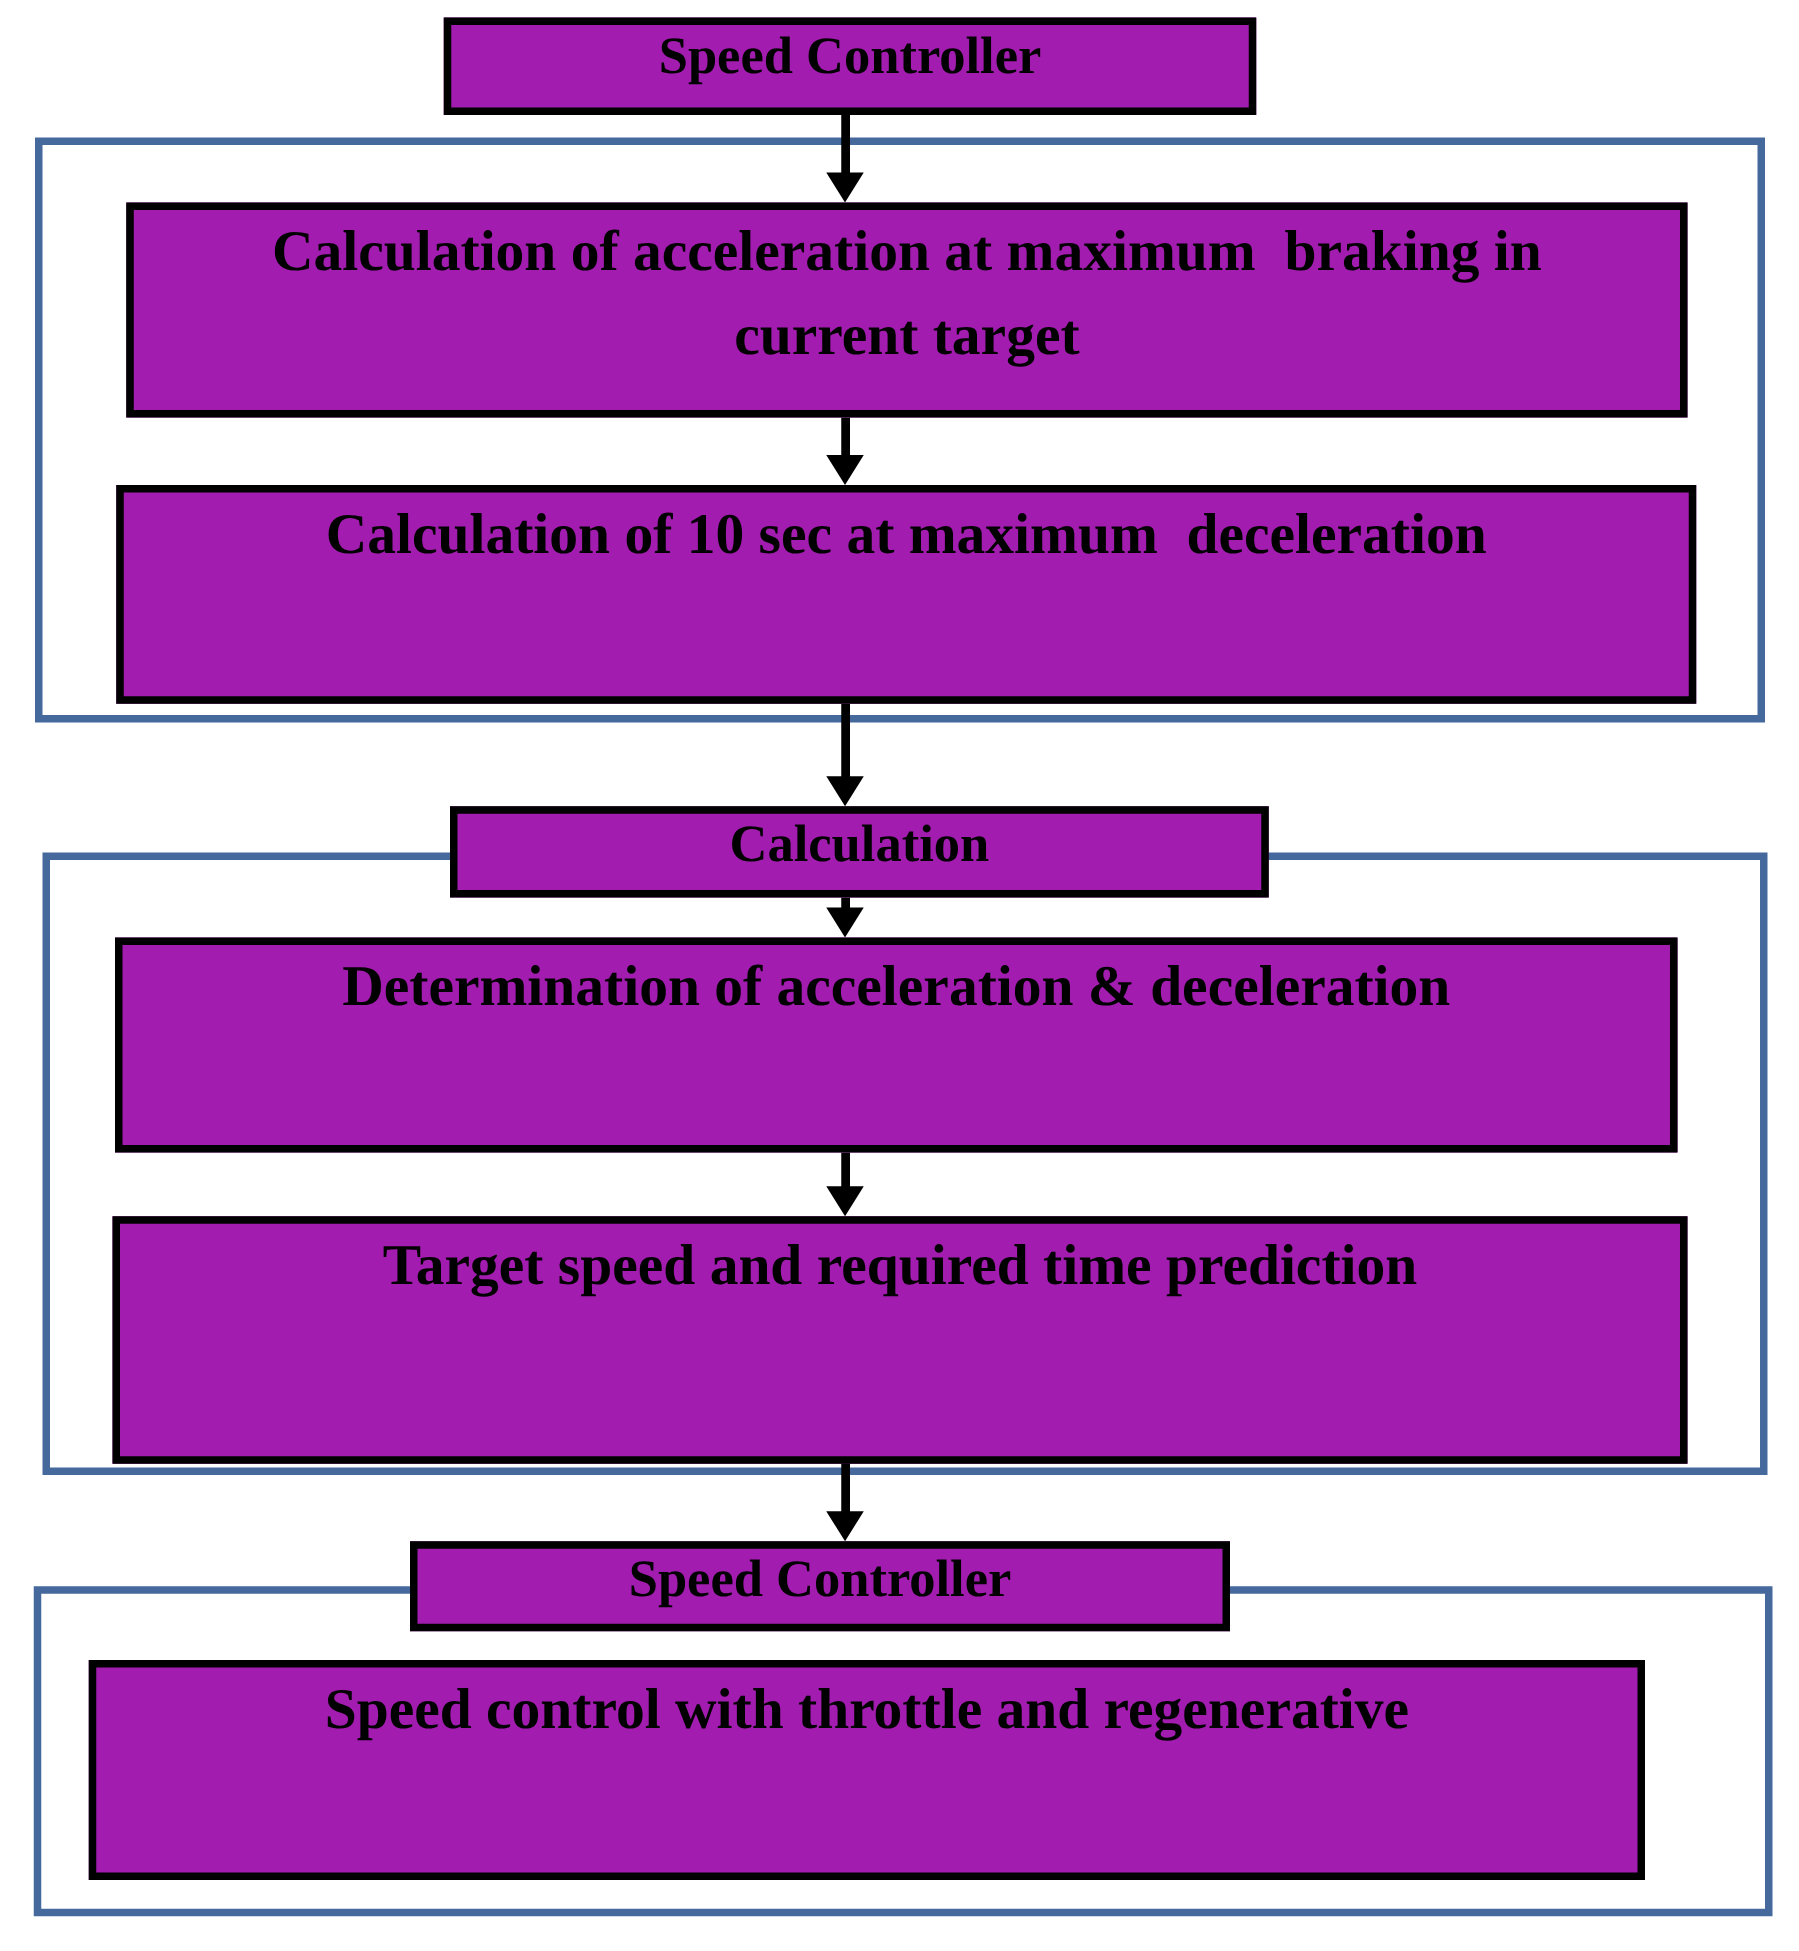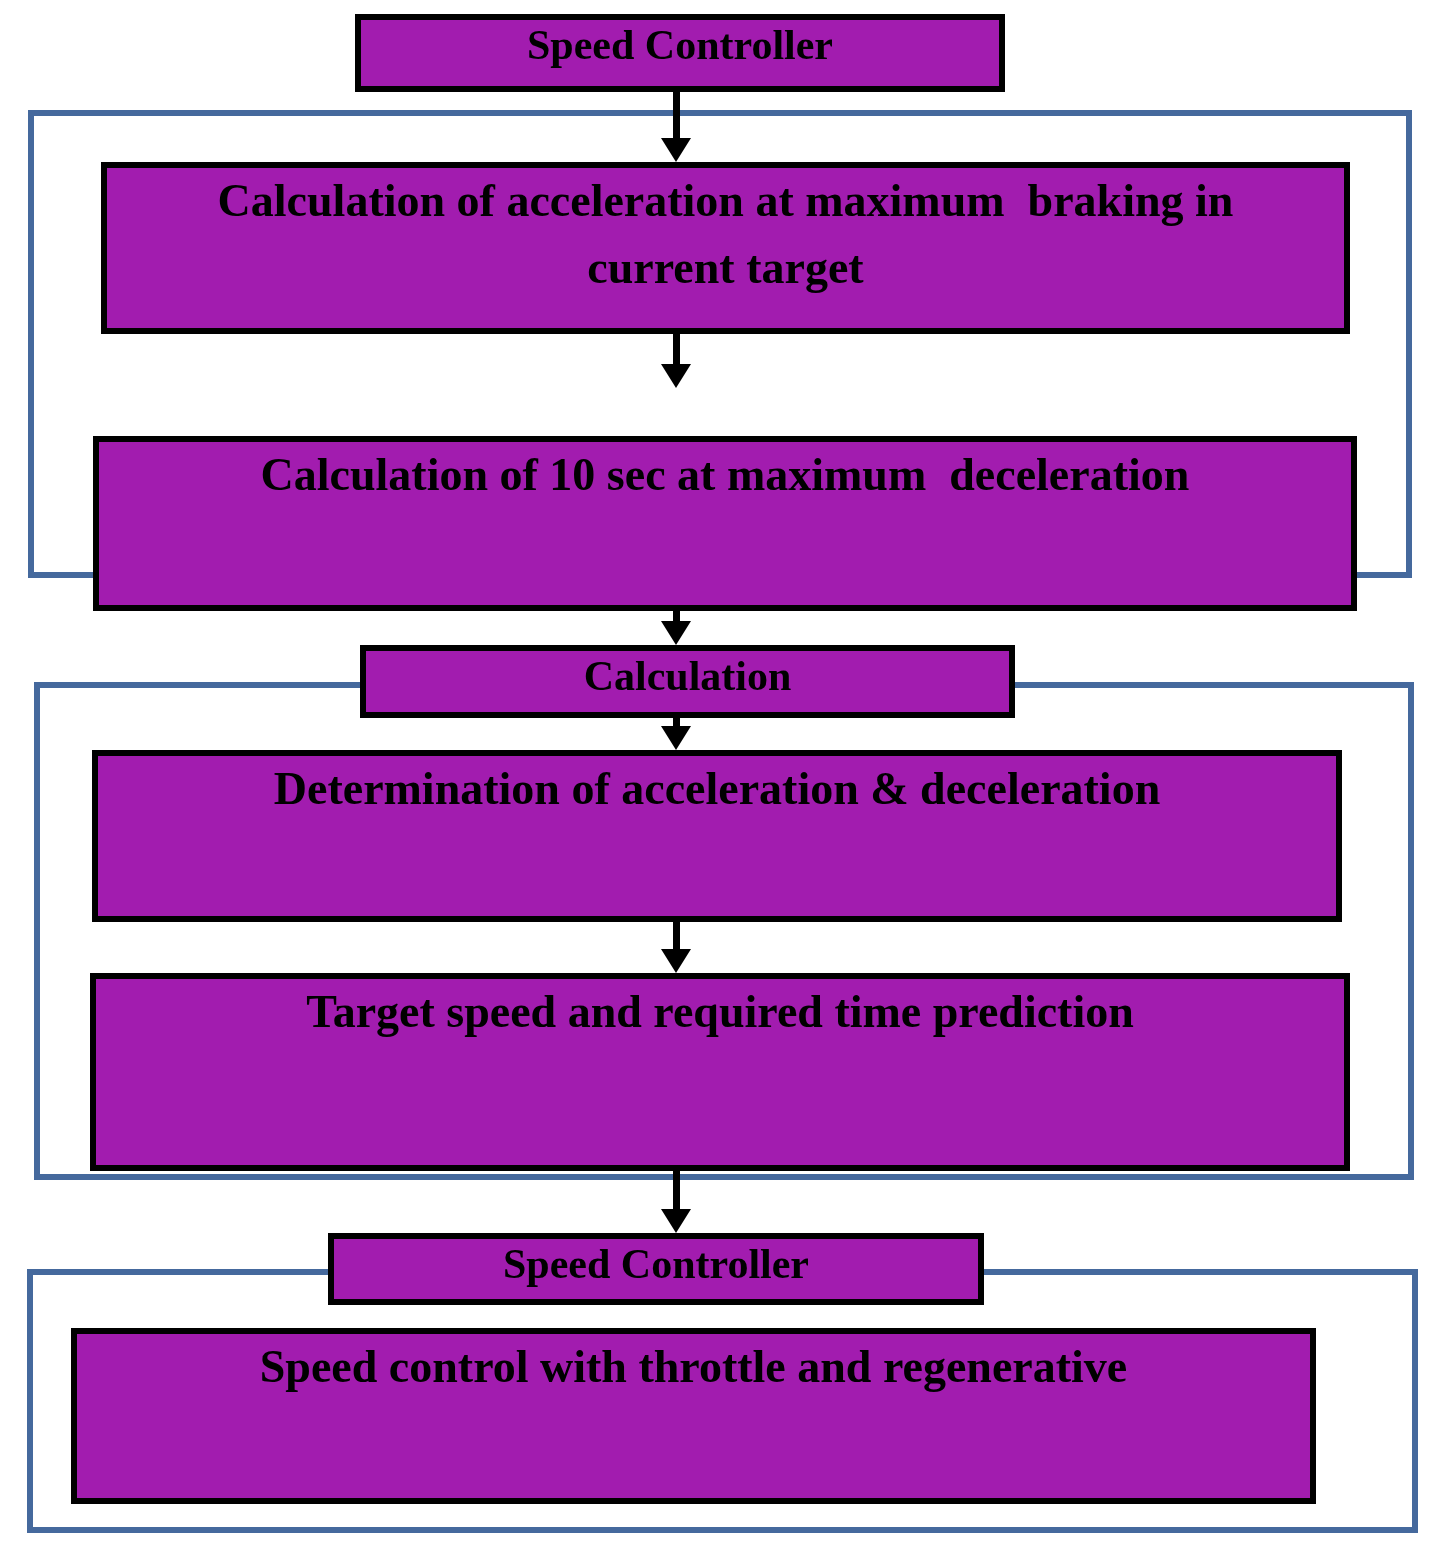--- a/index.html
+++ b/index.html
@@ -88,21 +88,21 @@
 
   <div class="node header" style="left:355px; top:14px; width:650px; height:78px;">
     <span class="line">Speed Controller</span>
   </div>
 
   <div class="node content" style="left:86px; top:162px; width:1249px; height:172px;margin-left:15px;">
     <span class="line">Calculation of acceleration at maximum  braking in</span>
     <span class="line">current target</span>
   </div>
 
-  <div class="node content" style="left:93px; top:388px; width:1264px; height:175px;margin-top:48px;">
+  <div class="node content" style="left:93px; top:388px; width:1264px; height:175px;">
     <span class="line">Calculation of 10 sec at maximum  deceleration</span>
   </div>
 
   <div class="node header" style="left:360px; top:645px; width:655px; height:73px;">
     <span class="line">Calculation</span>
   </div>
 
   <div class="node content" style="left:92px; top:750px; width:1250px; height:172px;">
     <span class="line">Determination of acceleration &amp; deceleration</span>
   </div>

